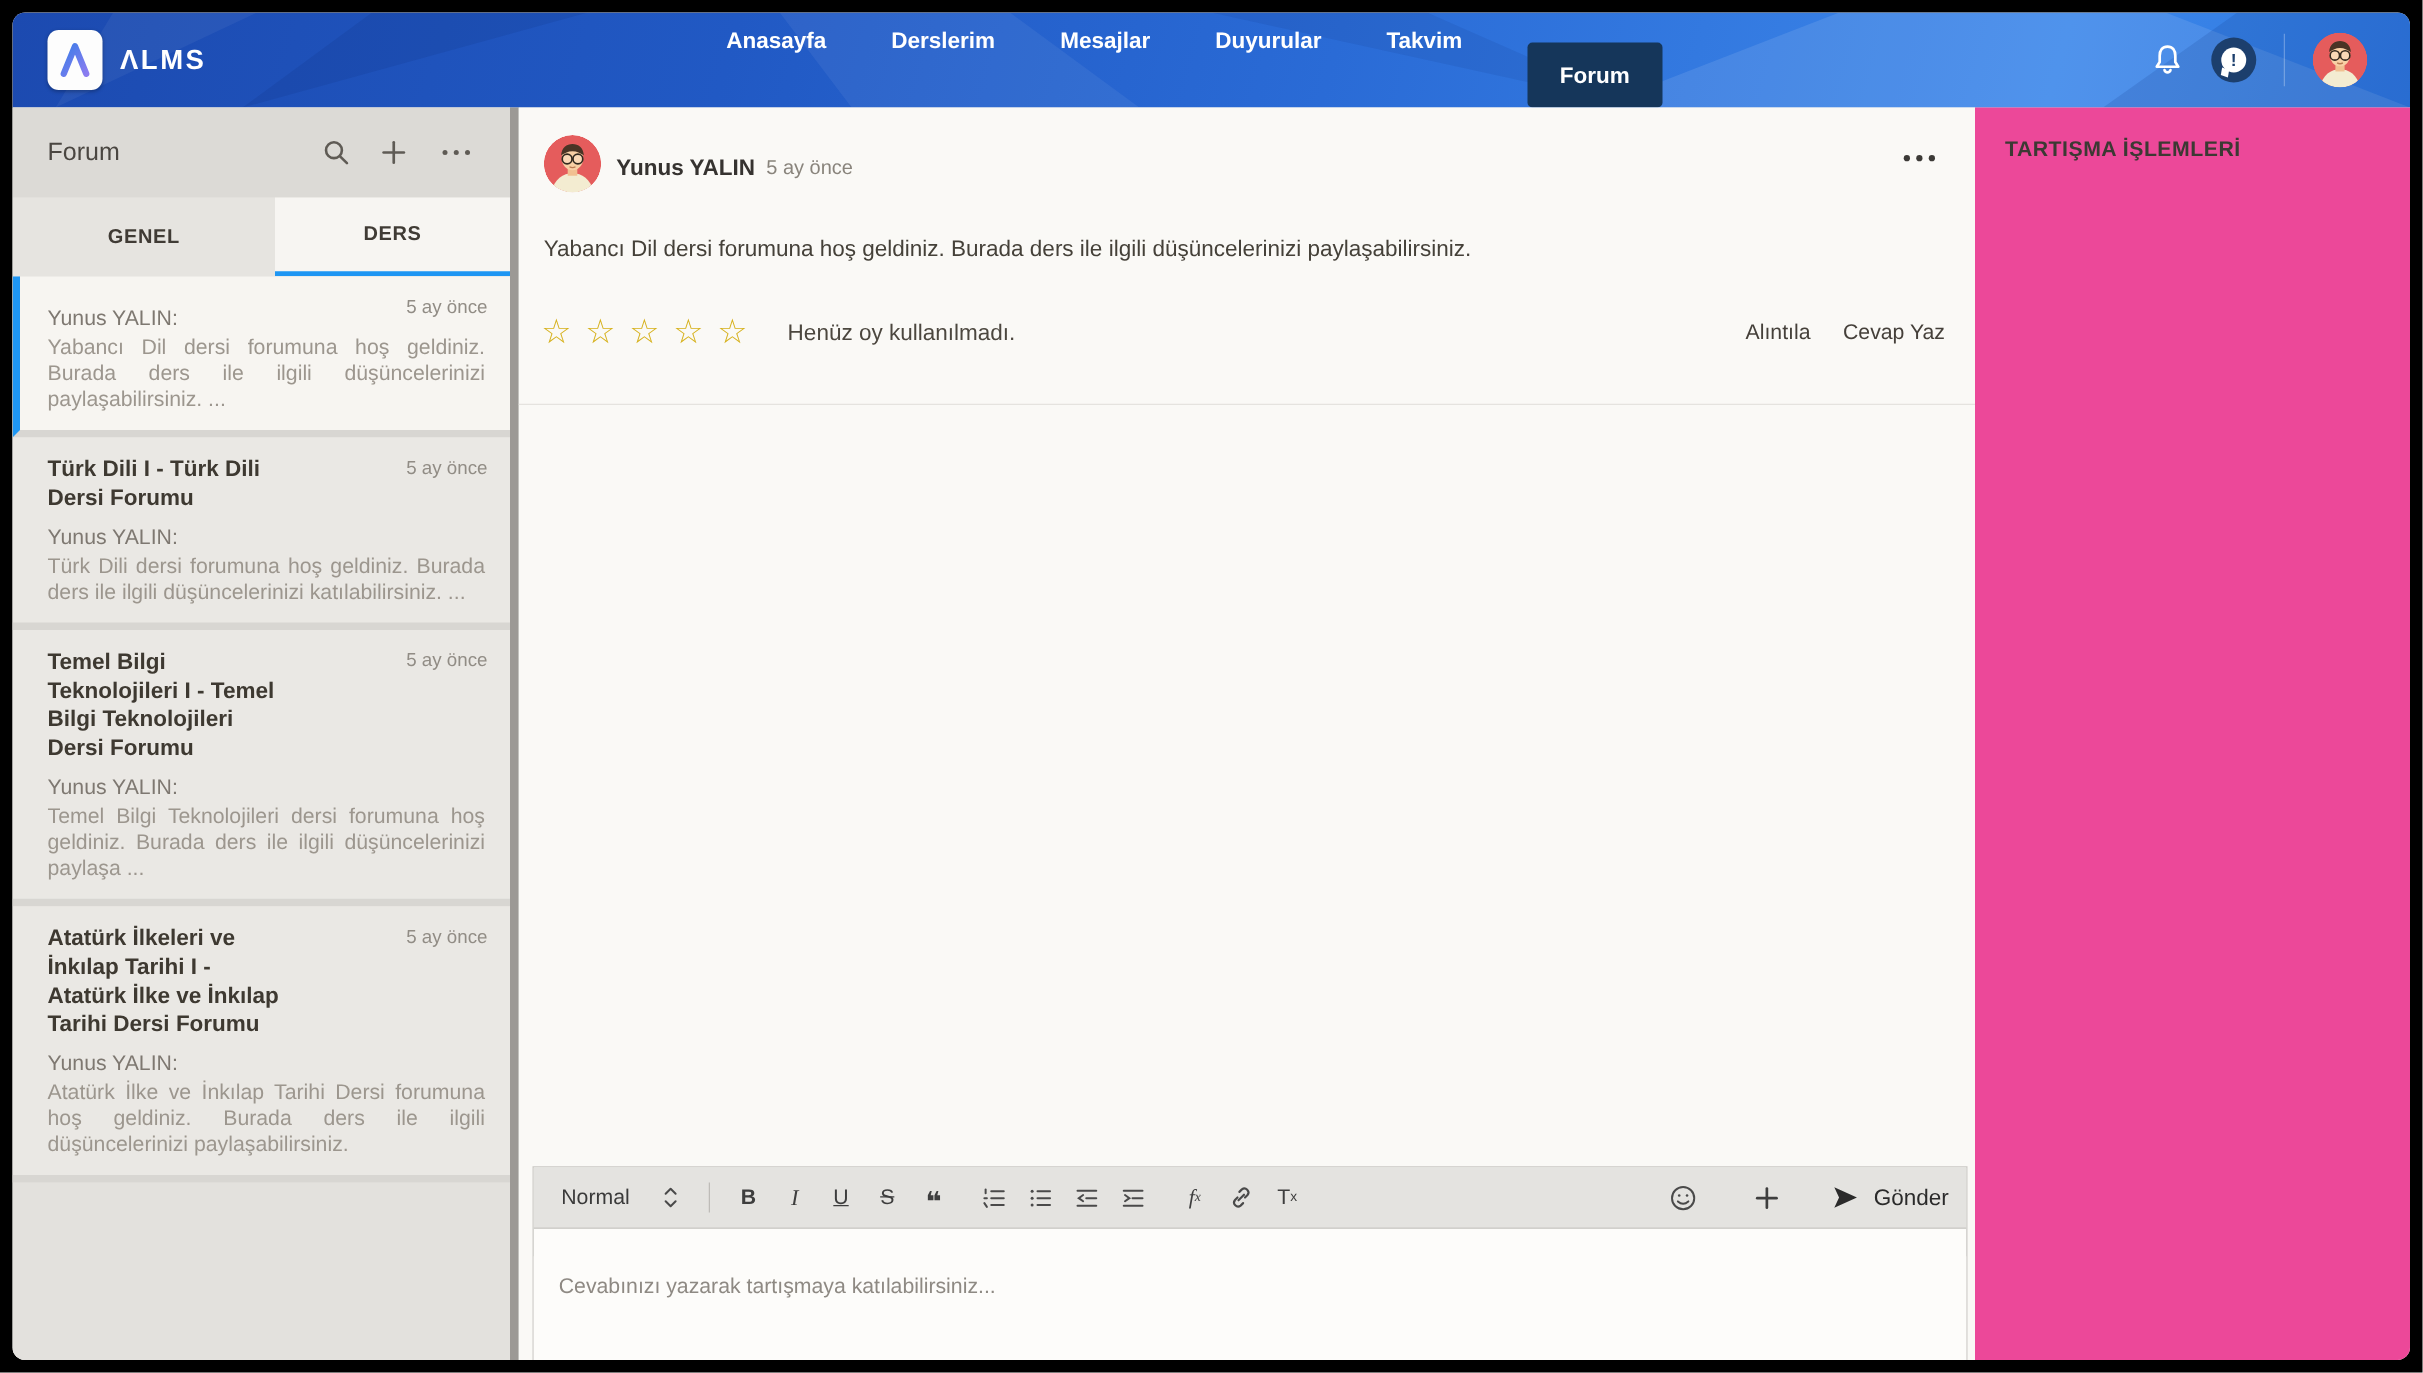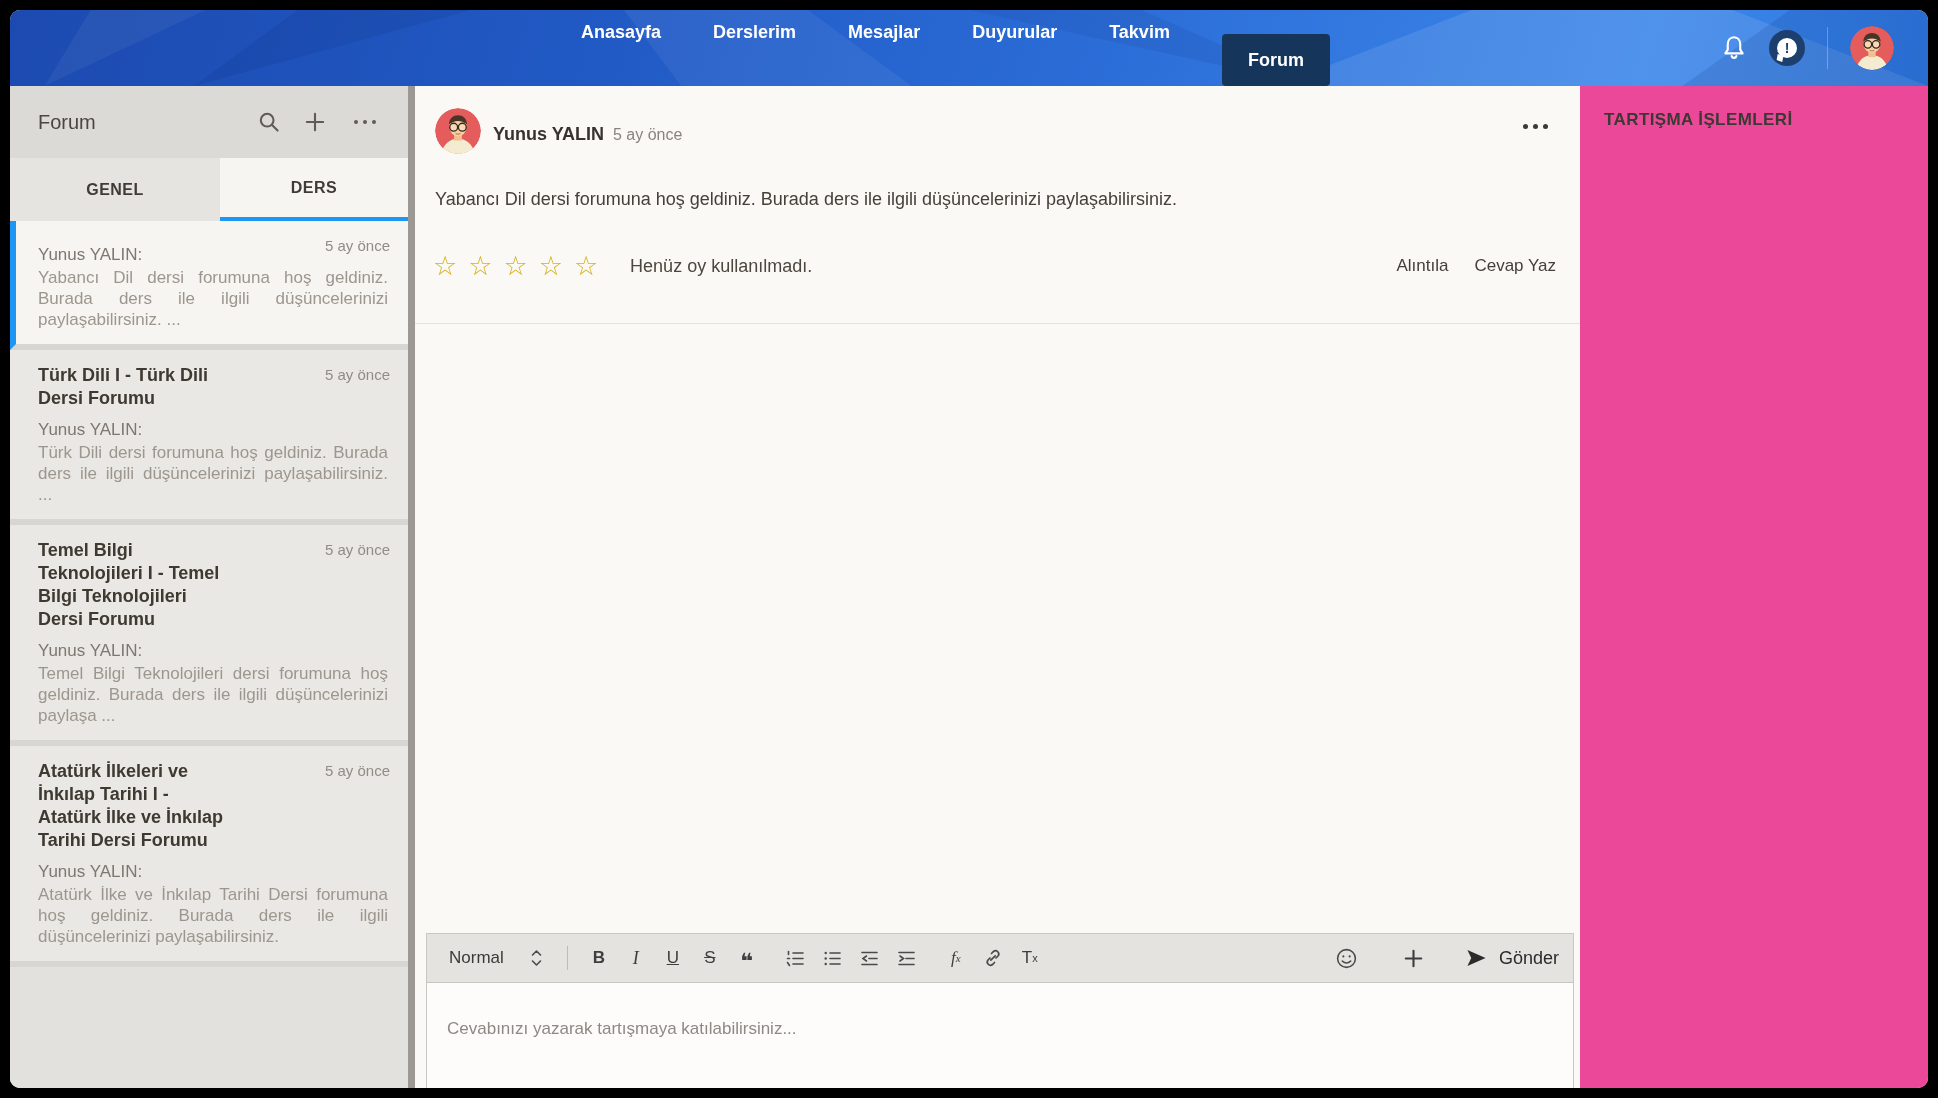--- a/index.html
+++ b/index.html
@@ -109,20 +109,34 @@
 <div id="app">
 
   <header class="navbar">
     <div class="poly">
       <div class="s1"></div>
       <div class="s2"></div>
       <div class="s3"></div>
       <div class="s4"></div>
       <div class="s5"></div>
       <div class="s6"></div>
+    </div>
+    <div class="brand">
+      <div class="logo-box">
+        <svg width="30" height="32" viewBox="0 0 30 32">
+          <defs>
+              <linearGradient id="lg" x1="0" y1="0" x2="1" y2="1">
+            <stop offset="0" stop-color="#3d7de8"></stop>
+                <stop offset="1" stop-color="#8b7cf0"></stop>
+          </linearGradient>
+            </defs>
+          <path d="M6 27 L15 5 L24 27" stroke="url(#lg)" stroke-width="5" fill="none" stroke-linecap="round" stroke-linejoin="round"></path>
+        </svg>
+      </div>
+      <div class="logo-text">ΛLMS</div>
     </div>
     <nav class="nav-items" id="nav-items">
         <div class="nav-item">Anasayfa</div>
         <div class="nav-item">Derslerim</div>
         <div class="nav-item">Mesajlar</div>
         <div class="nav-item">Duyurular</div>
         <div class="nav-item">Takvim</div>
         <div class="nav-item active">Forum</div>
       </nav>
     <div class="nav-right">
@@ -191,21 +205,21 @@
   <div class="thread selected">
     <span class="t-time">5 ay önce</span>
     <div class="t-author">Yunus YALIN:</div>
     <div class="t-preview">Yabancı Dil dersi forumuna hoş geldiniz. Burada ders ile ilgili düşüncelerinizi paylaşabilirsiniz. ...</div>
   </div>
 
   <div class="thread">
     <span class="t-title">Türk Dili I - Türk Dili Dersi Forumu</span>
     <span class="t-time">5 ay önce</span>
     <div class="t-author">Yunus YALIN:</div>
-    <div class="t-preview">Türk Dili dersi forumuna hoş geldiniz. Burada ders ile ilgili düşüncelerinizi paylaşabilirsiniz. ...</div>
+    <div class="t-preview">Türk Dili dersi forumuna hoş geldiniz. Burada ders ile ilgili düşüncelerinizi katılabilirsiniz. ...</div>
   </div>
 
   <div class="thread">
     <span class="t-title">Temel Bilgi Teknolojileri I - Temel Bilgi Teknolojileri Dersi Forumu</span>
     <span class="t-time">5 ay önce</span>
     <div class="t-author">Yunus YALIN:</div>
     <div class="t-preview">Temel Bilgi Teknolojileri dersi forumuna hoş geldiniz. Burada ders ile ilgili düşüncelerinizi paylaşa ...</div>
   </div>
 
   <div class="thread">

